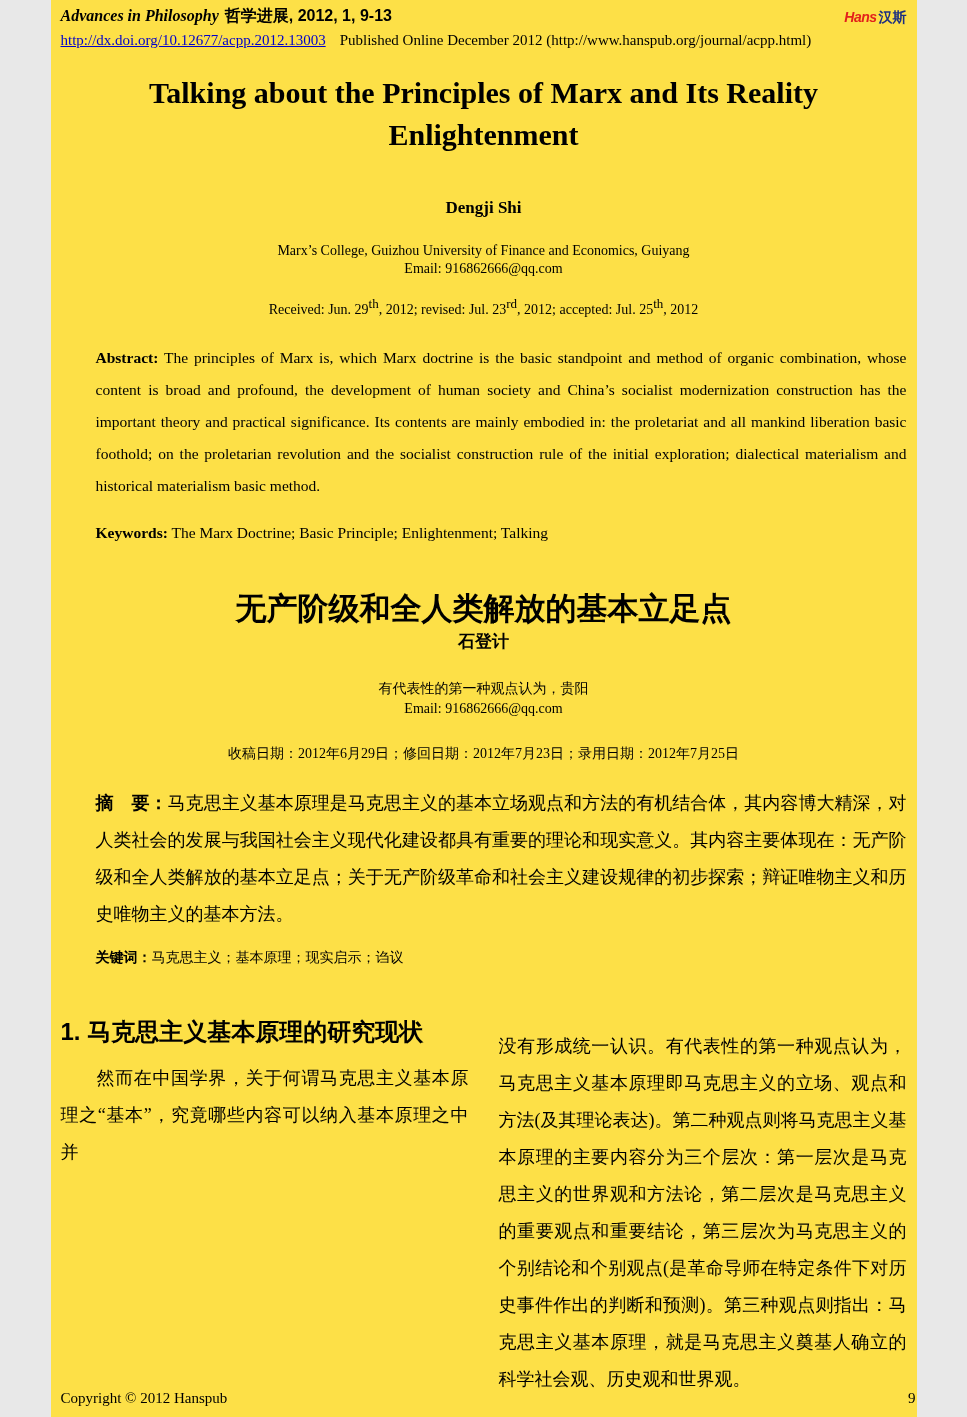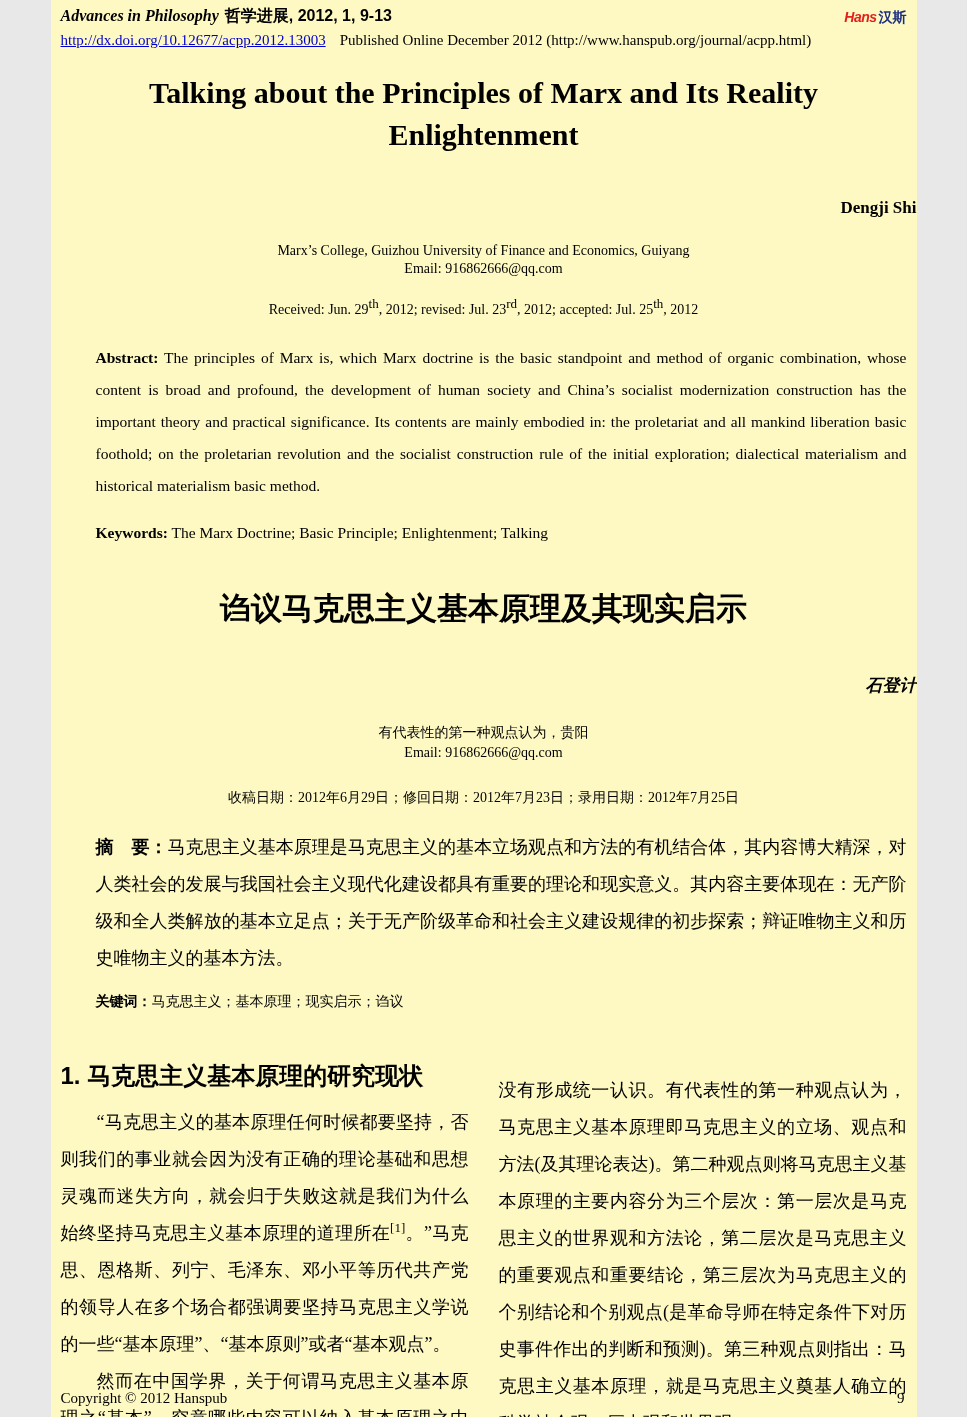--- a/index.html
+++ b/index.html
@@ -1,20 +1,20 @@
 <!DOCTYPE html>
 <html><head>
 <meta charset="utf-8">
 <style>
   html,body { margin:0; padding:0; background:#e8e8e8; }
   .page {
     position:relative;
     width:866px; height:1417px;
     margin:0 auto;
-    background:#fef9c3;
+    background:#fde047;
     color:#000;
     font-family:"Liberation Serif", serif;
     overflow:hidden;
   }
   
   .hdr { padding:6px 10px 0 10px; }
   .hdr-row1 { display:flex; justify-content:space-between; align-items:flex-start; }
   .journal-line { font-size:16px; font-weight:bold; line-height:20px; }
   .journal-en { font-style:italic; }
   .journal-zh { font-family:"Liberation Sans", sans-serif; margin-left:6px; }
@@ -23,40 +23,40 @@
   .logo .hanzi { margin-left:2px; }
   .hdr-row2 { font-size:15px; line-height:19px; margin-top:3px; }
   .doi-link { text-decoration:underline; cursor:pointer; }
   .published { margin-left:14px;text-align:right; }
   
   .en-title {
     margin:22px 40px 0 40px;
     text-align:center;
     font-size:30px; line-height:42px; font-weight:bold;
   }
-  .en-author { margin-top:42px; text-align:right; font-size:17px; font-weight:bold; }
+  .en-author { margin-top:42px; text-align:center; font-size:17px; font-weight:bold; }
   .en-affil  { margin-top:24px; text-align:center; font-size:14px; line-height:18px; }
   .en-email  { text-align:center; font-size:14px; line-height:18px; }
   .en-received { margin-top:24px; text-align:center; font-size:14px; }
   sup { font-size:13px; vertical-align:super; line-height:0; }
   .abstract {
     margin:24px 10px 0 45px;
     font-size:15.5px; line-height:32px;
     text-align:justify;
   }
   .abstract b, .kw b { font-weight:bold; }
   .kw { margin:22px 10px 0 45px; font-size:15.5px; }
   
   .cn-title {
     margin:46px 40px 0 40px;
     text-align:center;
     font-family:"Liberation Sans", sans-serif;
     font-size:31px; font-weight:bold;
   }
-  .cn-author { margin-top:44px; text-align:right; font-size:17px; font-style:italic; font-weight:bold; }
+  .cn-author { text-align:center; font-size:17px; font-weight:bold; }
   .cn-affil  { margin-top:26px; text-align:center; font-size:14px; line-height:20px; }
   .cn-email  { text-align:center; font-size:14px; line-height:20px; }
   .cn-dates  { margin-top:26px; text-align:center; font-size:14px; }
   .cn-abstract {
     margin:22px 10px 0 45px;
     font-size:18px; line-height:37px;
     text-align:justify;
   }
   .cn-abstract .lbl, .cn-kw .lbl { font-family:"Liberation Sans", sans-serif; font-weight:bold; }
   .cn-kw { margin:6px 10px 0 45px; font-size:14px; line-height:37px; }
@@ -75,21 +75,21 @@
   .body-p {
     margin:0;
     font-size:18px; line-height:37px;
     text-align:justify;
     text-indent:2em;
   }
   .body-p.no-indent { text-indent:0; }
   .col-right { padding-top:12px; }
   
   .footer {
-    position:absolute; left:10px; right:12px; bottom:10px;
+    position:absolute; left:10px; right:1px; bottom:10px;
     display:flex; justify-content:space-between;
     font-size:15px;
   }
 </style>
 </head>
 <body>
 
 <div class="page">
 
   <div class="hdr">
@@ -114,37 +114,36 @@
   <div class="en-email">Email: 916862666@qq.com</div>
 
   <div class="en-received">
     <span>Received: Jun. 29</span><sup>th</sup><span>, 2012; revised: Jul. 23</span><sup>rd</sup><span>, 2012; accepted: Jul. 25</span><sup>th</sup><span>, 2012</span>
   </div>
 
   <p class="abstract"><b>Abstract:</b><span> The principles of Marx is, which Marx doctrine is the basic standpoint and method of organic combination, whose content is broad and profound, the development of human society and China’s socialist modernization construction has the important theory and practical significance. Its contents are mainly embodied in: the proletariat and all mankind liberation basic foothold; on the proletarian revolution and the socialist construction rule of the initial exploration; dialectical materialism and historical materialism basic method.</span></p>
 
   <p class="kw"><b>Keywords:</b><span> The Marx Doctrine; Basic Principle; Enlightenment; Talking</span></p>
 
-  <h1 class="cn-title">诌议马克思主义基本原理及其现实启示</h1>
+  <h1 class="cn-title">无产阶级和全人类解放的基本立足点</h1>
 
   <div class="cn-author">石登计</div>
 
   <div class="cn-affil">有代表性的第一种观点认为，贵阳</div>
   <div class="cn-email">Email: 916862666@qq.com</div>
 
   <div class="cn-dates">收稿日期：2012年6月29日；修回日期：2012年7月23日；录用日期：2012年7月25日</div>
 
   <p class="cn-abstract"><span class="lbl">摘　要：</span><span>马克思主义基本原理是马克思主义的基本立场观点和方法的有机结合体，其内容博大精深，对人类社会的发展与我国社会主义现代化建设都具有重要的理论和现实意义。其内容主要体现在：无产阶级和全人类解放的基本立足点；关于无产阶级革命和社会主义建设规律的初步探索；辩证唯物主义和历史唯物主义的基本方法。</span></p>
 
   <p class="cn-kw"><span class="lbl">关键词：</span><span>马克思主义；基本原理；现实启示；诌议</span></p>
 
   <div class="columns">
     <div class="col col-left">
       <h2 class="sec-heading">1. 马克思主义基本原理的研究现状</h2>
-      <p class="body-p"><span>“马克思主义的基本原理任何时候都要坚持，否则我们的事业就会因为没有正确的理论基础和思想灵魂而迷失方向，就会归于失败这就是我们为什么始终坚持马克思主义基本原理的道理所在</span><sup>[1]</sup><span>。”马克思、恩格斯、列宁、毛泽东、邓小平等历代共产党的领导人在多个场合都强调要坚持马克思主义学说的一些“基本原理”、“基本原则”或者“基本观点”。</span></p>
       <p class="body-p">然而在中国学界，关于何谓马克思主义基本原理之“基本”，究竟哪些内容可以纳入基本原理之中并</p>
     </div>
     <div class="col col-right">
       <p class="body-p no-indent">没有形成统一认识。有代表性的第一种观点认为，马克思主义基本原理即马克思主义的立场、观点和方法(及其理论表达)。第二种观点则将马克思主义基本原理的主要内容分为三个层次：第一层次是马克思主义的世界观和方法论，第二层次是马克思主义的重要观点和重要结论，第三层次为马克思主义的个别结论和个别观点(是革命导师在特定条件下对历史事件作出的判断和预测)。第三种观点则指出：马克思主义基本原理，就是马克思主义奠基人确立的科学社会观、历史观和世界观。</p>
     </div>
   </div>
 
   <div class="footer">
     <span>Copyright © 2012 Hanspub</span>
     <span>9</span>

